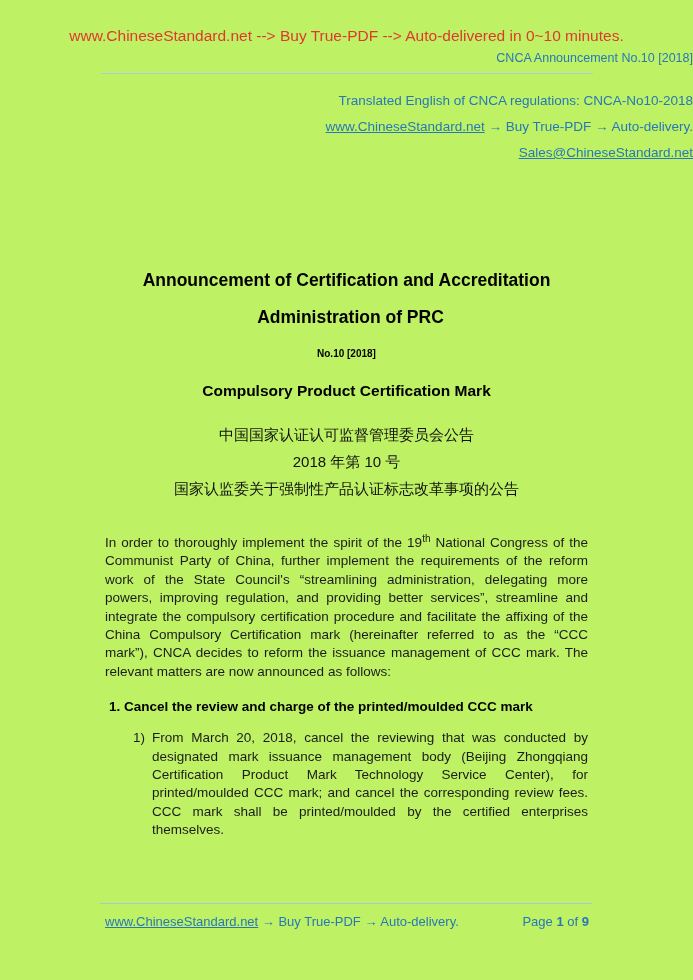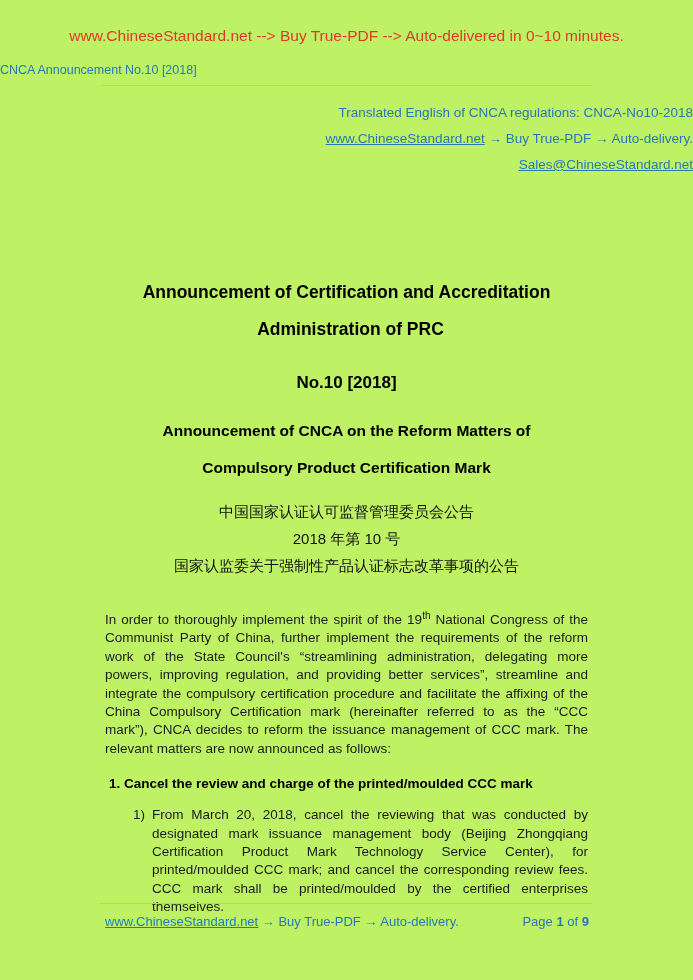--- a/index.html
+++ b/index.html
@@ -21,22 +21,22 @@
   
   .red-banner {
     margin-top: 26px;
     text-align: center;
     font-size: 15.5px;
     line-height: 20px;
     color: #e0382d;
     cursor: pointer;
   }
   .doc-ref {
-    margin-top: 16px;
-    text-align: left;
+    margin-top: 4px;
+    text-align: right;
     font-size: 12.5px;
     line-height: 16px;
     color: #2878b8;
   }
   .header-rule {
     width: 492px;
     margin: 7px auto 0;
     border: none;
     border-top: 1px solid #aecbdd;
     height: 0;
@@ -60,22 +60,22 @@
   
   .titles { text-align: center; color: #000; }
   .title-main {
     font-size: 17.5px;
     font-weight: bold;
     line-height: 22px;
   }
   .title-main-1 { margin-top: 108px; }
   .title-main-2 { margin-top: 15px; padding-left: 8px; }
   .title-no {
-    margin-top: 33px;
-    font-size: 17px;
+    margin-top: 16px;
+    font-size: 10px;
     font-weight: bold;
     line-height: 20px;
   }
   .title-sub {
     font-size: 15.5px;
     font-weight: bold;
     line-height: 20px;
   }
   .title-sub-1 { margin-top: 28px; }
   .title-sub-2 { margin-top: 17px; }
@@ -164,21 +164,20 @@
   <div class="translation-info">
     <p>Translated English of CNCA regulations: CNCA-No10-2018</p>
     <p><span class="blue-link">www.ChineseStandard.net</span> <span>→ Buy True-PDF → Auto-delivery.</span></p>
     <p><span class="blue-link">Sales@ChineseStandard.net</span></p>
   </div>
 
   <div class="titles">
     <div class="title-main title-main-1">Announcement of Certification and Accreditation</div>
     <div class="title-main title-main-2">Administration of PRC</div>
     <div class="title-no">No.10 [2018]</div>
-    <div class="title-sub title-sub-1">Announcement of CNCA on the Reform Matters of</div>
     <div class="title-sub title-sub-2">Compulsory Product Certification Mark</div>
   </div>
 
   <div class="chinese">
     <p>中国国家认证认可监督管理委员会公告</p>
     <p>2018 年第 10 号</p>
     <p>国家认监委关于强制性产品认证标志改革事项的公告</p>
   </div>
 
   <div class="doc-body">

